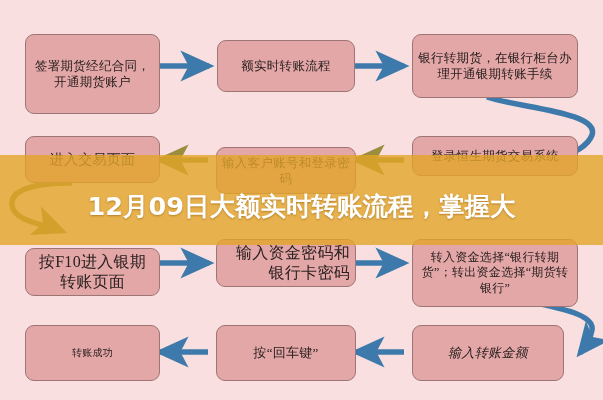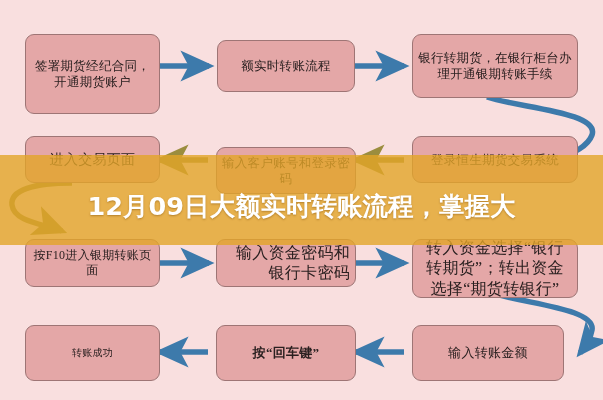--- a/index.html
+++ b/index.html
@@ -107,41 +107,41 @@
   <div class="node" style="left:412px;top:34px;width:166px;height:64px;font-size:12.5px;">
     <span>银行转期货，在银行柜台办理开通银期转账手续</span>
   </div>
 
   <div class="node" style="left:25px;top:136px;width:135px;height:47px;font-size:14px;align-items:center;">
     <span>进入交易页面</span>
   </div>
   <div class="node" style="left:216px;top:136px;width:140px;height:47px;font-size:12.5px;margin-top:11px;">
     <span>输入客户账号和登录密码</span>
   </div>
-  <div class="node" style="left:412px;top:136px;width:166px;height:47px;font-size:12.5px;">
+  <div class="node" style="left:412px;top:136px;width:166px;height:40px;font-size:12.5px;">
     <span>登录恒生期货交易系统</span>
   </div>
 
-  <div class="node" style="left:25px;top:239px;width:135px;height:48px;font-size:12px;justify-content:center;">
+  <div class="node" style="left:25px;top:248px;width:135px;height:48px;font-size:16px;justify-content:center;">
     <span>按F10进入银期转账页面</span>
   </div>
   <div class="node" style="left:216px;top:239px;width:140px;height:48px;font-size:16px;text-align:right;">
     <span>输入资金密码和银行卡密码</span>
   </div>
-  <div class="node" style="left:412px;top:239px;width:166px;height:59px;font-size:16px;">
+  <div class="node" style="left:412px;top:239px;width:166px;height:68px;font-size:12px;">
     <span>转入资金选择“银行转期货”；转出资金选择“期货转银行”</span>
   </div>
 
   <div class="node" style="left:25px;top:325px;width:135px;height:56px;font-size:10px;">
     <span>转账成功</span>
   </div>
-  <div class="node" style="left:216px;top:325px;width:140px;height:56px;font-size:13px;font-weight:bold;">
+  <div class="node" style="left:216px;top:325px;width:140px;height:56px;font-size:13px;">
     <span>按“回车键”</span>
   </div>
-  <div class="node" style="left:412px;top:325px;width:152px;height:56px;font-size:13px;">
+  <div class="node" style="left:412px;top:325px;width:152px;height:56px;font-size:13px;font-style:italic;">
     <span>输入转账金额</span>
   </div>
 
   <div id="banner">
     <div id="banner-text">
       <div>12月09日大额实时转账流程，掌握大</div>
     </div>
   </div>
 
 </div>

